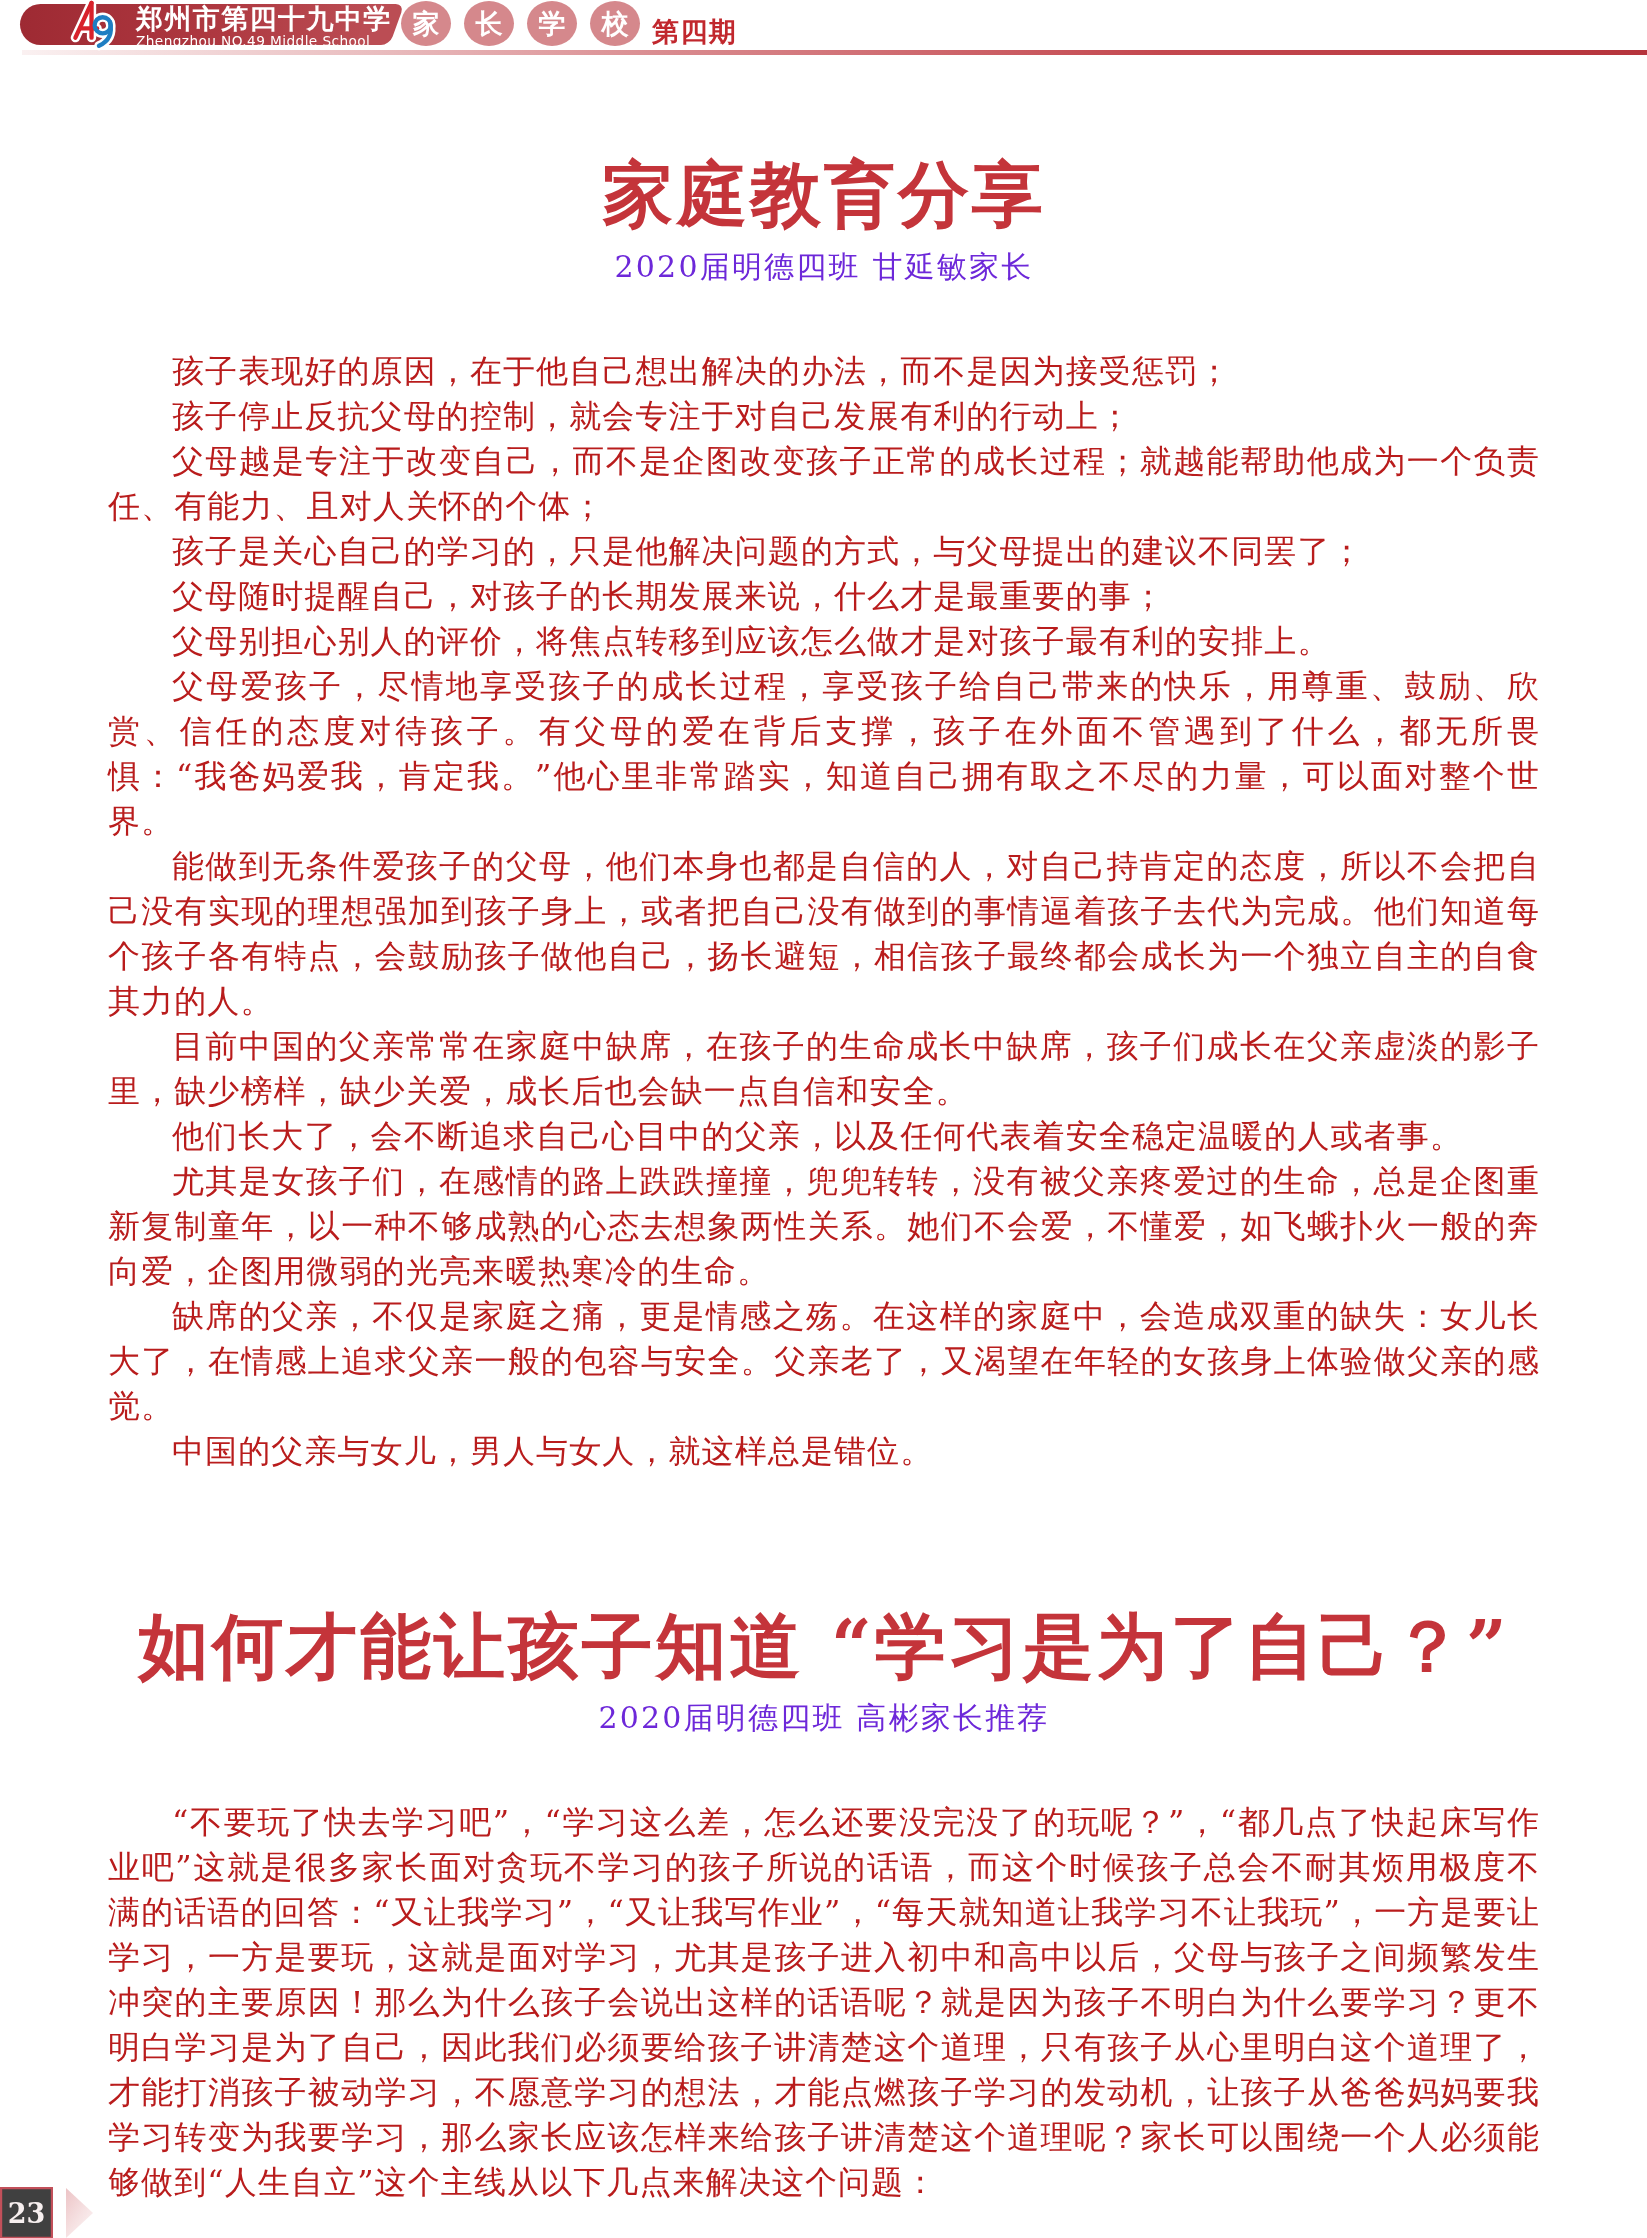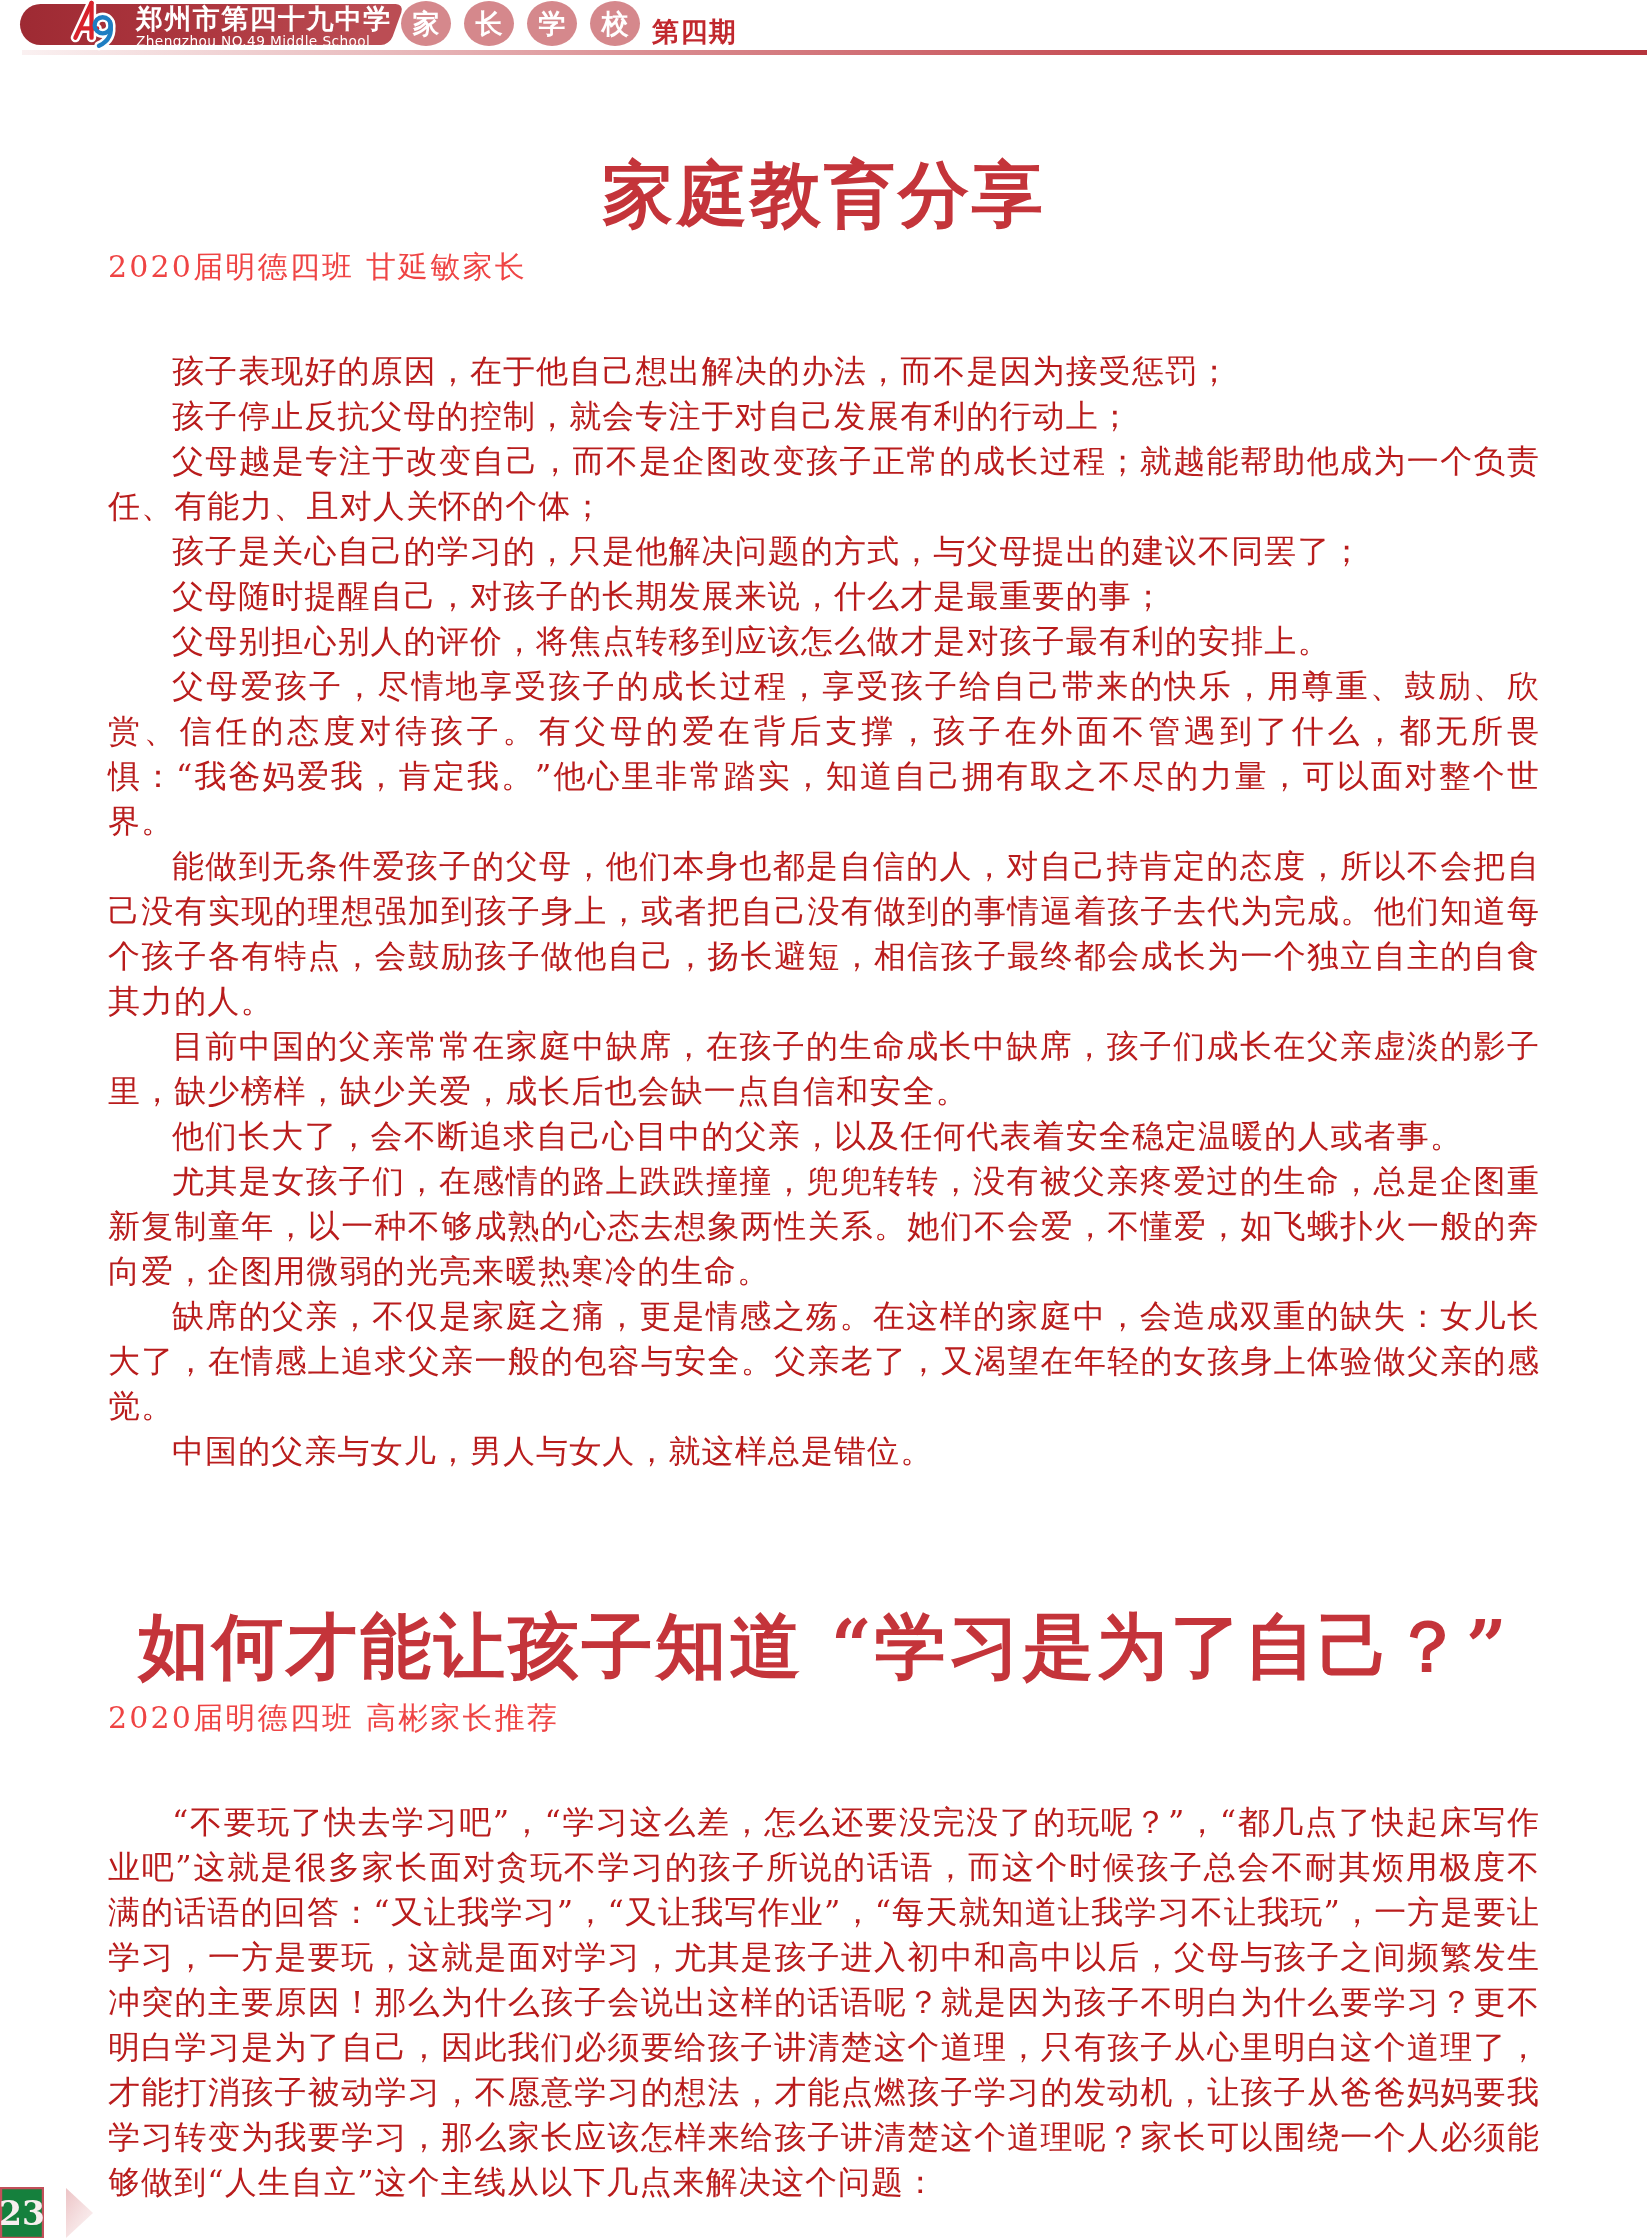--- a/index.html
+++ b/index.html
@@ -106,50 +106,51 @@
     font-weight: bold;
     color: #c4343a;
     text-align: center;
     letter-spacing: 2.9px;
   }
   .article-2 .title { padding-top: 141px; }
   .byline {
     margin-top: 21.6px;
     font-size: 30px;
     line-height: 40px;
-    color: #ef4444;
+    color: #6d28d9;
+    text-align: center;
     letter-spacing: 2.2px;
   }
   .body {
     margin-top: 62px;
     font-size: 32px;
     line-height: 45px;
     letter-spacing: 1.1px;
     color: #b91c1c;
     text-align: justify;
   }
   .body p {
     margin: 0;
     text-indent: 2em;
   }
 
   
   .pageno {
     position: absolute;
     left: 0; top: 2187px;
-    width: 44px; height: 52px;
-    background: #15803d;
+    width: 53px; height: 52px;
+    background: #404040;
     box-shadow: inset 0 0 0 2.2px #c2505a;
     display: flex;
     align-items: center;
     justify-content: center;
     color: #f7efef;
     font-family: "DejaVu Serif", serif;
     font-weight: bold;
-    font-size: 33px;
+    font-size: 27px;
   }
   .tri {
     position: absolute;
     left: 66px; top: 2188px;
     width: 27px; height: 50px;
     background: linear-gradient(125deg, #ecc3c5 0%, #f6e2e3 55%, #fdf7f7 100%);
     clip-path: polygon(0 0, 100% 50%, 0 100%);
   }
 </style>
 </head>

